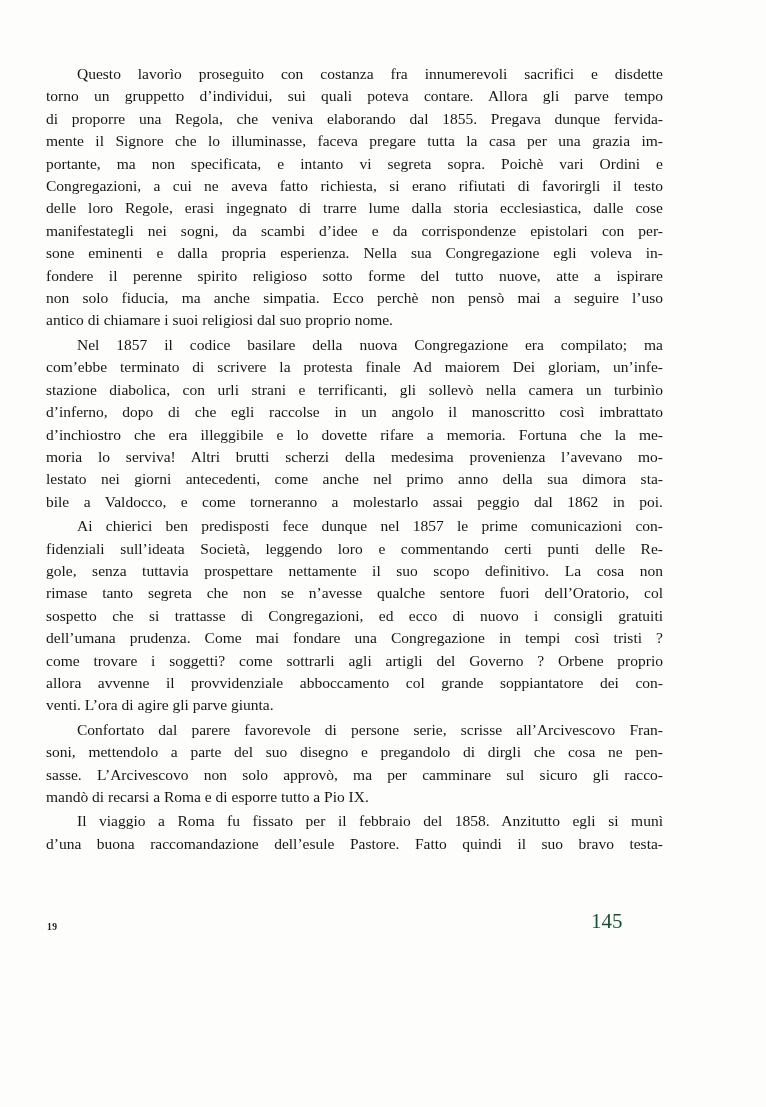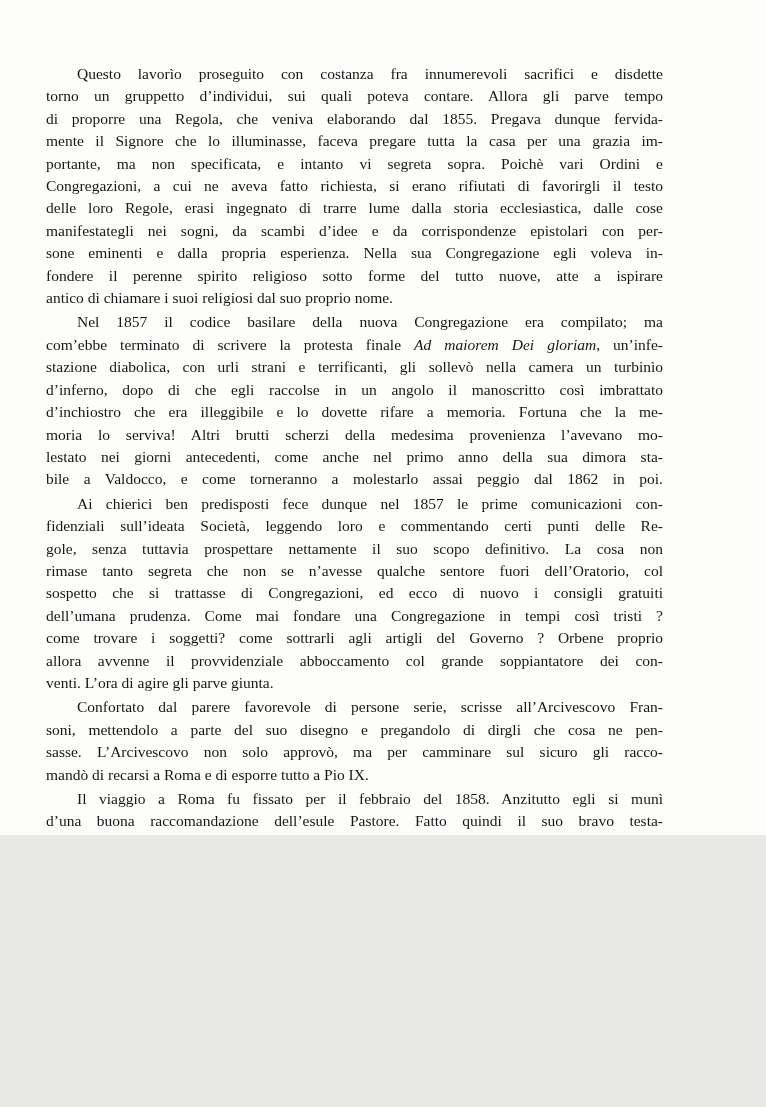--- a/index.html
+++ b/index.html
@@ -3,21 +3,21 @@
 <meta charset="utf-8">
 <style>
   html, body {
     margin: 0;
     padding: 0;
     background: #e8e8e6;
   }
   .page {
     position: relative;
     width: 766px;
-    height: 835px;
+    height: 1107px;
     margin: 0 auto;
     background: #fdfdfb;
     overflow: hidden;
     font-family: "Liberation Serif", serif;
     color: #161616;
   }
   .text-block {
     position: absolute;
     left: 46px;
     top: 63px;
@@ -28,21 +28,21 @@
   }
   .paragraph { margin: 0; }
   .paragraph + .paragraph { margin-top: 2px; }
   .line {
     text-align: justify;
     text-align-last: justify;
     white-space: normal;
   }
   .line.final { text-align-last: left; }
   .line.first { text-indent: 31px; }
-  .italic { font-style: italic; }
+  .italic { }
   .footer-sig {
     position: absolute;
     left: 47px;
     top: 922px;
     font-size: 9.5px;
     font-weight: 700;
     letter-spacing: 0.5px;
     color: #1a1a1a;
   }
   .footer-pagenum {
@@ -62,20 +62,21 @@
         <div class="line first"><span>Questo lavorìo proseguito con costanza fra innumerevoli sacrifici e disdette</span></div>
         <div class="line"><span>torno un gruppetto d’individui, sui quali poteva contare. Allora gli parve tempo</span></div>
         <div class="line"><span>di proporre una Regola, che veniva elaborando dal 1855. Pregava dunque fervida-</span></div>
         <div class="line"><span>mente il Signore che lo illuminasse, faceva pregare tutta la casa per una grazia im-</span></div>
         <div class="line"><span>portante, ma non specificata, e intanto vi segreta sopra. Poichè vari Ordini e</span></div>
         <div class="line"><span>Congregazioni, a cui ne aveva fatto richiesta, si erano rifiutati di favorirgli il testo</span></div>
         <div class="line"><span>delle loro Regole, erasi ingegnato di trarre lume dalla storia ecclesiastica, dalle cose</span></div>
         <div class="line"><span>manifestategli nei sogni, da scambi d’idee e da corrispondenze epistolari con per-</span></div>
         <div class="line"><span>sone eminenti e dalla propria esperienza. Nella sua Congregazione egli voleva in-</span></div>
         <div class="line"><span>fondere il perenne spirito religioso sotto forme del tutto nuove, atte a ispirare</span></div>
+        <div class="line"><span>non solo fiducia, ma anche simpatia. Ecco perchè non pensò mai a seguire l’uso</span></div>
         <div class="line final"><span>antico di chiamare i suoi religiosi dal suo proprio nome.</span></div>
       </div>
       <div class="paragraph">
         <div class="line first"><span>Nel 1857 il codice basilare della nuova Congregazione era compilato; ma</span></div>
         <div class="line"><span>com’ebbe terminato di scrivere la protesta finale </span><span class="italic">Ad maiorem Dei gloriam</span><span>, un’infe-</span></div>
         <div class="line"><span>stazione diabolica, con urli strani e terrificanti, gli sollevò nella camera un turbinìo</span></div>
         <div class="line"><span>d’inferno, dopo di che egli raccolse in un angolo il manoscritto così imbrattato</span></div>
         <div class="line"><span>d’inchiostro che era illeggibile e lo dovette rifare a memoria. Fortuna che la me-</span></div>
         <div class="line"><span>moria lo serviva! Altri brutti scherzi della medesima provenienza l’avevano mo-</span></div>
         <div class="line"><span>lestato nei giorni antecedenti, come anche nel primo anno della sua dimora sta-</span></div>

